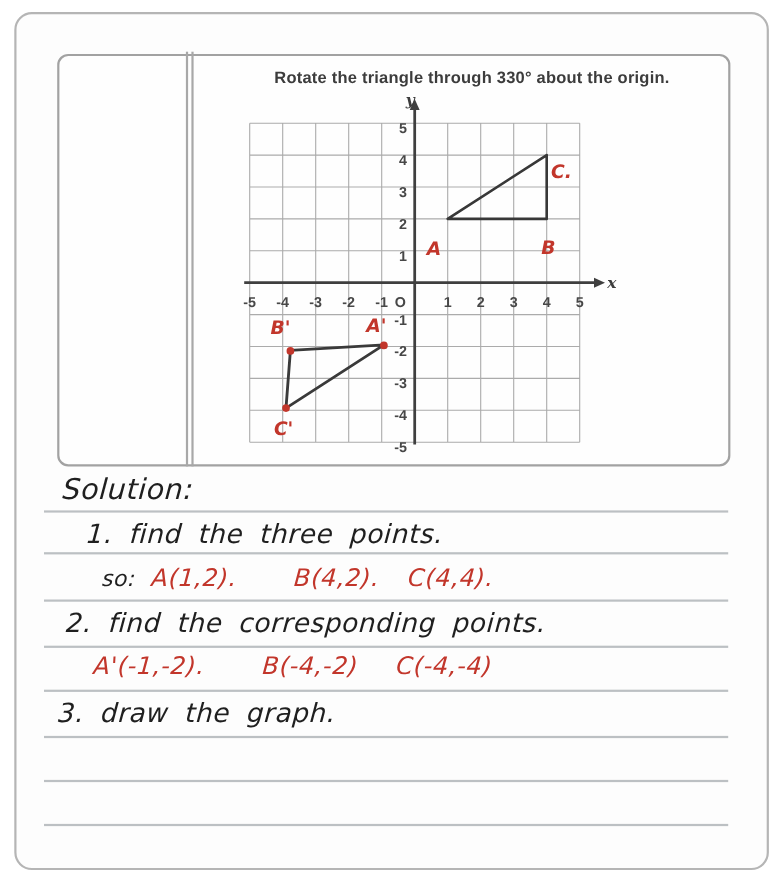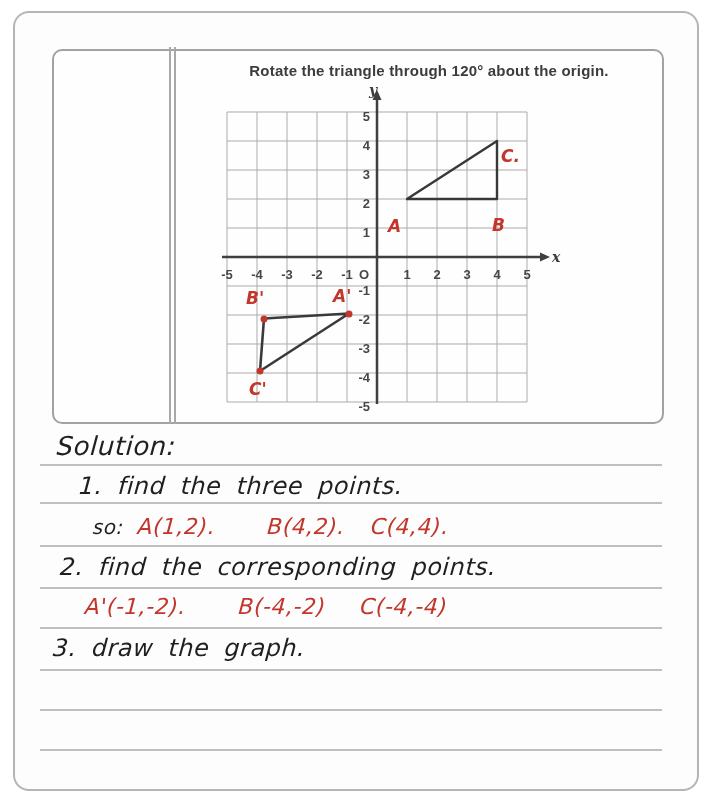--- a/index.html
+++ b/index.html
@@ -43,21 +43,21 @@
   .rdot{fill:#c2362b;}
 </style>
 </head>
 <body>
 
 <div class="stage">
   <div class="page">
 
     <div class="problem-card">
       <div class="margin-rule"></div>
-      <div class="problem-title">Rotate the triangle through 120° about the origin.</div>
+      <div class="problem-title">Rotate the triangle through 330° about the origin.</div>
     </div>
 
     <svg class="graph" width="360" height="335" viewBox="0 0 360 335">
 
       <path class="gridline" d="
         M25 30 V320 M55 30 V320 M85 30 V320 M115 30 V320 M145 30 V320 M175 30 V320
         M205 30 V320 M235 30 V320 M265 30 V320 M295 30 V320 M325 30 V320
         M25 30 H325 M25 59 H325 M25 88 H325 M25 117 H325 M25 146 H325 M25 175 H325
         M25 204 H325 M25 233 H325 M25 262 H325 M25 291 H325 M25 320 H325"></path>
 

